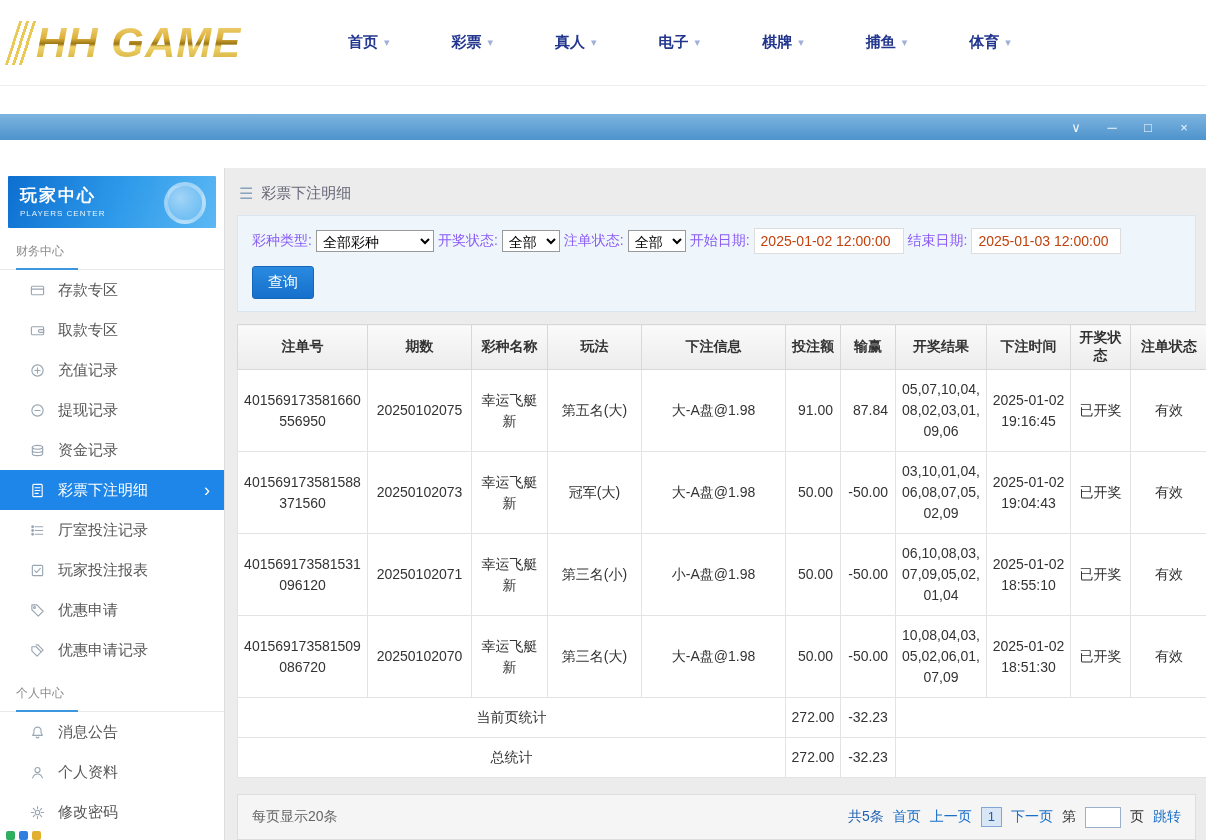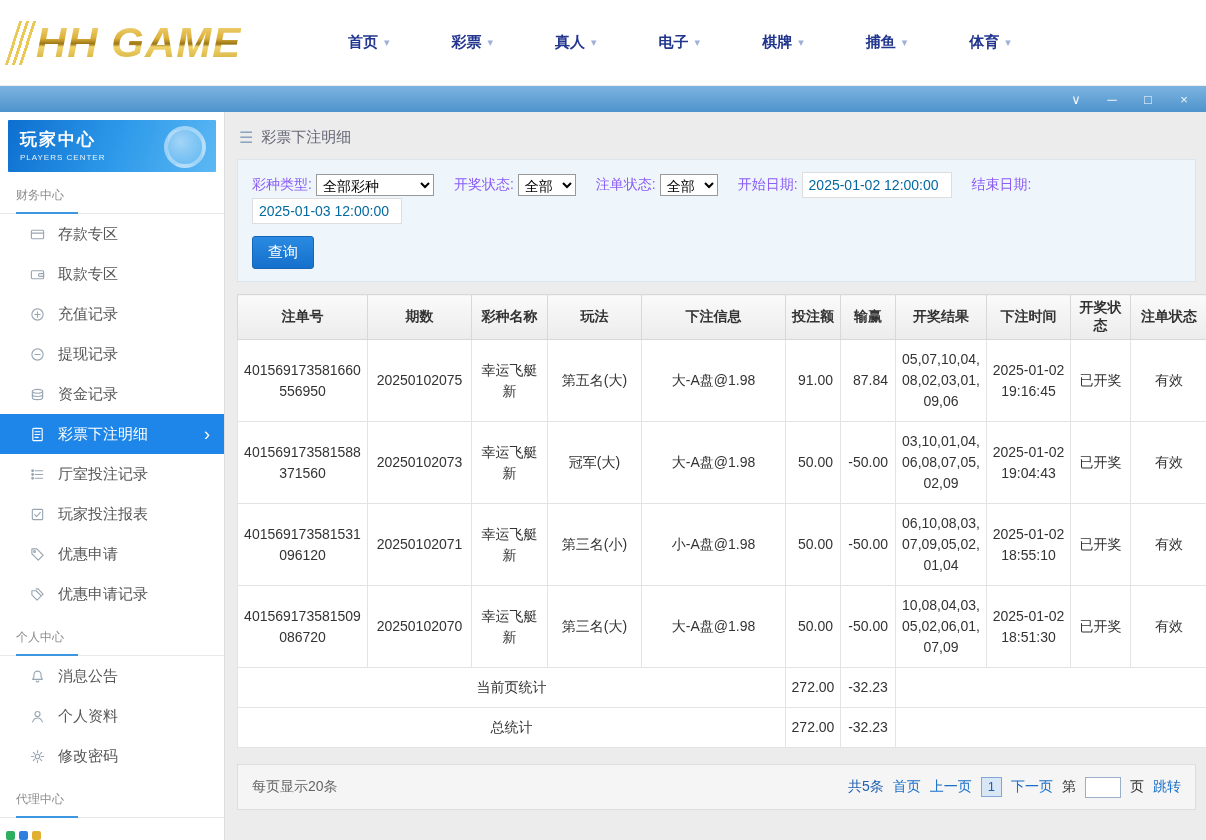--- a/index.html
+++ b/index.html
@@ -1,18 +1,18 @@
 <!DOCTYPE html>
 <html><head>
 <meta charset="utf-8">
 <style>
   * { box-sizing: border-box; margin: 0; padding: 0; }
   html,body { width:1206px; height:840px; overflow:hidden; }
   body { font-family:"Liberation Sans","DejaVu Sans",sans-serif; background:#fff; font-size:14px; color:#333; }
-  .app { width:1206px; height:840px; display:flex; flex-direction:column; overflow:hidden; }
+  .app { width:1206px; height:840px; display:flex; flex-direction:column; overflow:hidden;gap:28px; }
 
   
   .top-header { height:86px; flex:none; background:#fff; display:flex; align-items:center; border-bottom:1px solid #eee; }
   .logo-wrap { display:flex; align-items:center; padding-left:12px; width:320px; flex:none; cursor:pointer; }
   .logo-stripes { width:20px; height:44px; margin-right:4px; transform:skewX(-18deg);
     background:repeating-linear-gradient(90deg,#e9c855 0 3px,transparent 3px 7px); }
   .logo-text { font-weight:bold; font-style:italic; font-size:42px; letter-spacing:1px; white-space:nowrap;
     background:linear-gradient(180deg,#f7e190 0%,#ddb13a 40%,#9a7514 52%,#f0d härd 55%,#caa02c 100%);
     background:linear-gradient(180deg,#f7e190 0%,#ddb13a 40%,#9a7514 52%,#f0d36a 58%,#caa02c 100%);
     -webkit-background-clip:text; background-clip:text; color:transparent; }
@@ -44,25 +44,25 @@
   .side-item.active::after { content:"›"; position:absolute; right:14px; font-size:18px; color:#fff; }
 
   
   .main { flex:1; min-width:0; padding:0 10px 0 12px; overflow:hidden; }
   .crumb { display:flex; align-items:center; gap:8px; margin:16px 0 12px 2px; color:#667; font-size:15px; }
   .crumb-icon { color:#8aa4bd; font-size:16px; cursor:pointer; }
 
   .filter-panel { background:#eef6fc; border:1px solid #d9e6f0; padding:12px 14px 12px 14px; }
   .filter-row { display:flex; align-items:center; flex-wrap:wrap; }
   .f-label { color:#8b5cf6; margin-right:4px; font-size:14px; }
-  .f-gap { margin-left:20px; }
+  .f-gap { margin-left:4px; }
   .filter-row select { height:22px; border:1px solid #999; background:#fff; font-size:14px; padding:2px 2px; font-family:inherit; }
   .sel-wide { min-width:118px; }
   .sel-narrow { min-width:58px; }
-  .date-input { width:150px; height:26px; border:1px solid #ddd; background:#fff; color:#0369a1; font-size:14px; padding:2px 6px; font-family:inherit; }
+  .date-input { width:150px; height:26px; border:1px solid #ddd; background:#fff; color:#c2410c; font-size:14px; padding:2px 6px; font-family:inherit; }
   .btn-row { margin-top:12px; }
   .search-btn { background:linear-gradient(180deg,#2a8ae0,#1570cc); color:#fff; border:1px solid #1565b8; border-radius:3px; padding:6px 15px; font-size:15px; cursor:pointer; font-family:inherit; }
 
   
   .bet-table { width:100%; border-collapse:collapse; background:#fff; table-layout:fixed; margin-top:12px; border:1px solid #ccc; }
   .bet-table th { background:linear-gradient(180deg,#fafafa,#ececec); border:1px solid #d8d8d8; font-size:14px; color:#333; font-weight:bold; height:40px; padding:4px 2px; text-align:center; }
   .bet-table td { border:1px solid #e3e3e3; font-size:14px; color:#333; text-align:center; padding:9px 5px; line-height:1.5; vertical-align:middle; word-break:break-all; }
   .bet-table td.num { text-align:right; padding-right:7px; }
   .bet-table tr.summary td { padding:9px 5px;text-align:center; }
 

